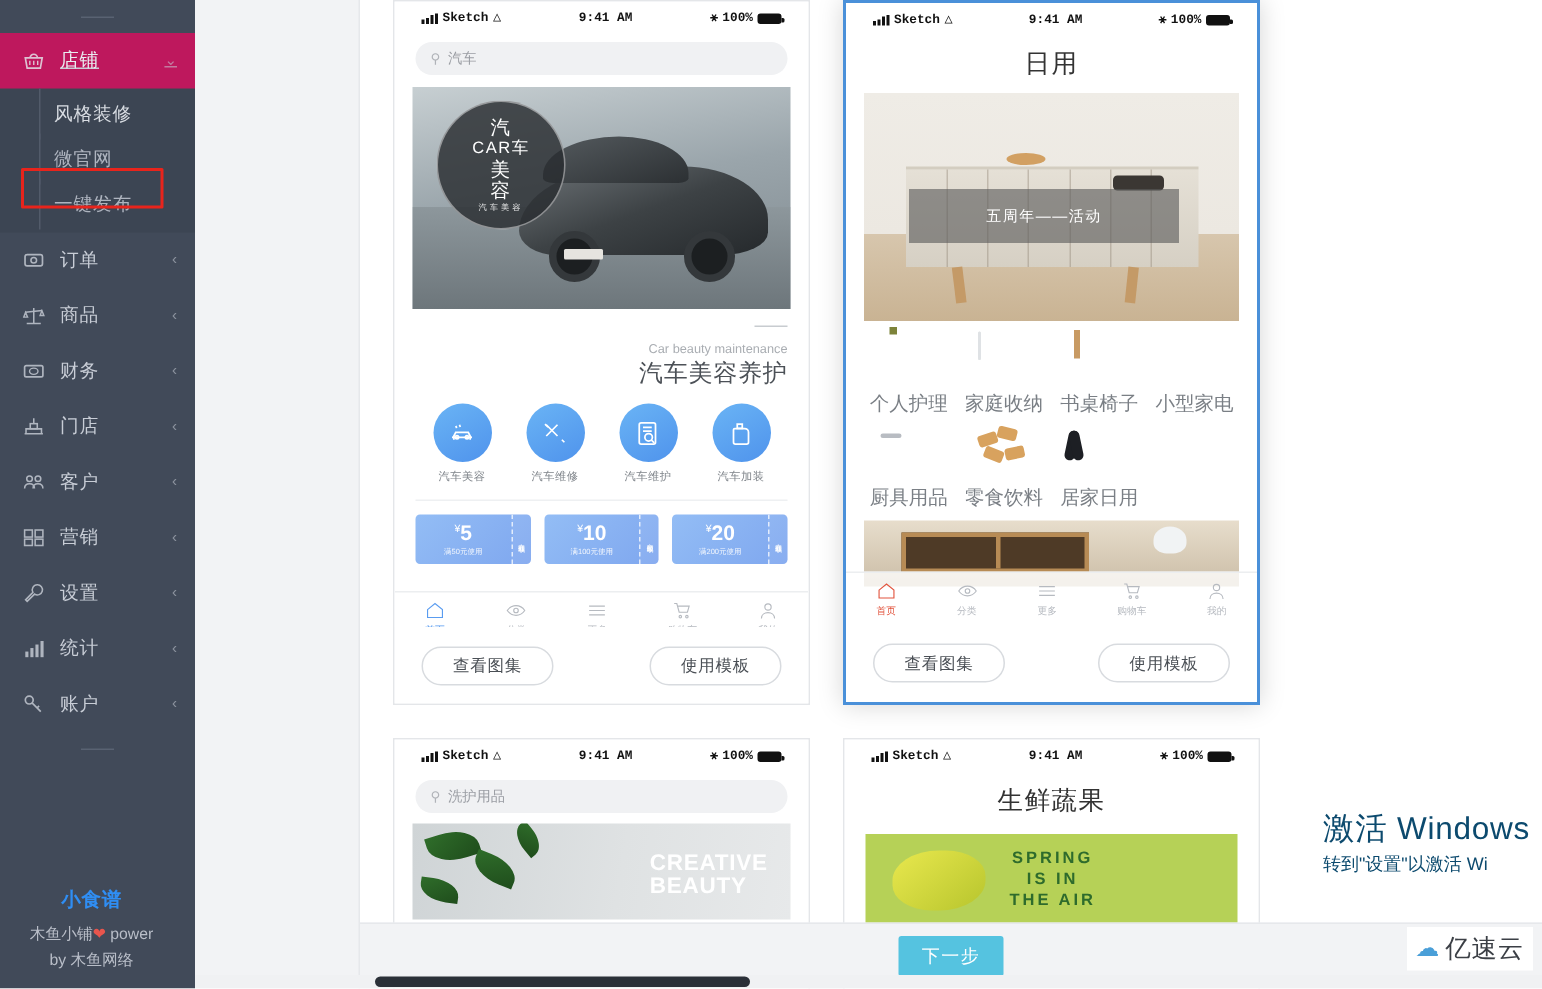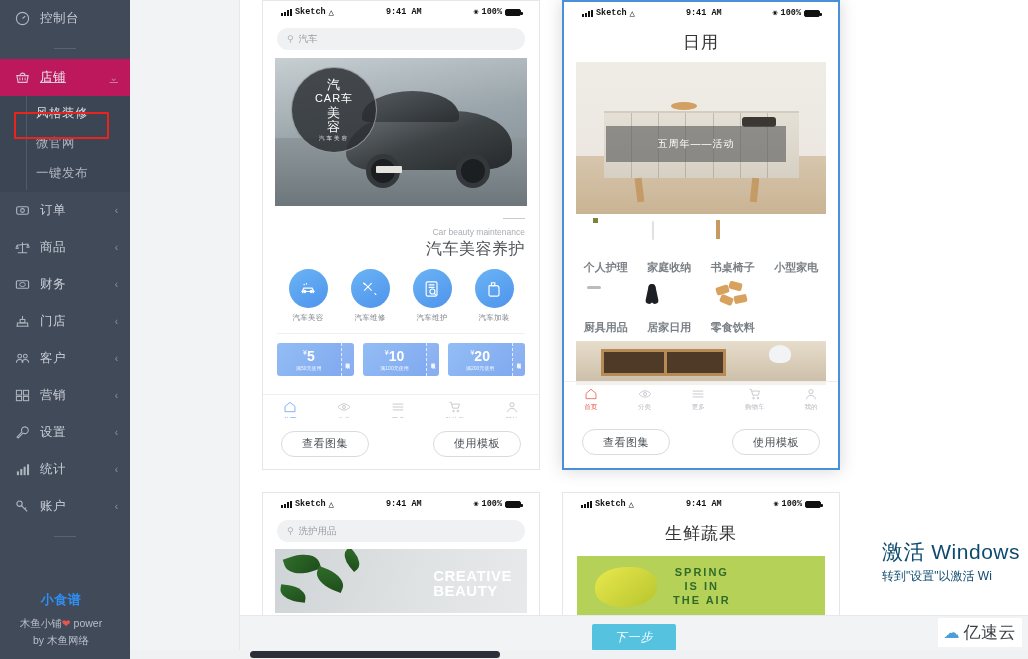--- a/index.html
+++ b/index.html
@@ -254,21 +254,21 @@
     border-radius: 3px; background: #3b3733;
   }
   .hero2 .band {
     position: absolute; left: 12%; right: 16%; top: 42%; height: 24%;
     background: rgba(90,90,90,.62); display: flex; align-items: center;
     justify-content: center; color: #fff; font-size: 10px; letter-spacing: 1px;
   }
   .grid8 { display: grid; grid-template-columns: repeat(4,1fr); padding: 8px 10px 0; row-gap: 7px; }
   .gcell { display: flex; flex-direction: column; align-items: center; gap: 4px; }
   .gcell .thumb { width: 34px; height: 34px; position: relative; }
-  .gcell .cap { font-size: 11px; color: #7a7f85; font-weight: bold; }
+  .gcell .cap { font-size: 13px; color: #7a7f85; }
   .t-bottle { width:13px;height:31px;margin:0 auto;border-radius:3px;
     background:linear-gradient(180deg,#8e9440,#6f7531); position:relative;}
   .t-bottle::after{content:"";position:absolute;left:4px;top:-4px;width:5px;height:5px;background:#7d833a;}
   .t-bottle.red{background:linear-gradient(180deg,#9c3b26,#7e2d1c);}
   .t-bottle.red::after{background:#8d3422;}
   .t-box { width:30px;height:24px;margin:5px auto 0;background:#eceef0;border-radius:3px;
     border:1px solid #dfe2e5;}
   .t-table { width:30px;height:18px;margin:8px auto 0;border:2px solid #c89a63;
     border-bottom:none; position:relative;}
   .t-table::after{content:"";position:absolute;left:-2px;right:-2px;top:-2px;height:2px;background:#c89a63;}
@@ -319,23 +319,23 @@
     letter-spacing: 2px; margin-left: 16px; text-align: center; }
 
   
   .bottombar {
     position: absolute; left: 110px; right: 0; bottom: 0; height: 44px;
     background: #f2f3f5; border-top: 1px solid #e6e8eb;
     display: flex; align-items: center; justify-content: center;
     z-index: 12;
   }
   .next-btn {
-    width: 84px; height: 27px; background: #55c3e0; color: #fff;
+    width: 70px; height: 27px; background: #55c3e0; color: #fff;
     display: flex; align-items: center; justify-content: center;
-    font-size: 12px; border-radius: 2px; cursor: pointer; letter-spacing: 1px; font-style: italic;
+    font-size: 12px; border-radius: 2px; cursor: pointer; letter-spacing: 1px;
   }
   .hscroll {
     position: absolute; left: 0; right: 0; bottom: 0; height: 9px;
     background: #f0f1f3; z-index: 20;
   }
   .hscroll .thumb2 { position: absolute; left: 120px; top: 1px; width: 250px; height: 7px;
     background: #2b3038; border-radius: 4px; }
   .watermark {
     position: absolute; right: 8px; bottom: 74px; text-align: left;
     color: #0c4a6e; pointer-events: none; z-index: 11;
@@ -350,29 +350,20 @@
   .logomark .lm-ico { color: #4a9fd8; font-size: 16px; line-height: 1; }
   .logomark .lm-txt { font-size: 17px; color: #3b3f45; letter-spacing: .5px; }
 </style>
 </head>
 <body>
 
 <div id="app">
 
   <div class="sidebar">
 
-    <div class="nav-item">
-      <span class="ico">
-        <svg viewBox="0 0 16 16">
-            <circle cx="8" cy="8" r="6.5" fill="none" stroke="#c8cdd6" stroke-width="1.2"></circle>
-            <path d="M8 8 L11 5.5" stroke="#c8cdd6" stroke-width="1.2" fill="none"></path>
-          </svg>
-      </span>
-      <span class="lbl">控制台</span>
-    </div>
 
     <div class="nav-divider">
         <i></i>
       </div>
 
     <div class="nav-item open">
       <span class="ico">
         <svg viewBox="0 0 16 16">
             <path d="M2 6h12l-1.3 7.2H3.3Z" fill="none" stroke="#e4e7eb" stroke-width="1.2"></path>
             <path d="M5.4 6a2.6 2.6 0 0 1 5.2 0" fill="none" stroke="#e4e7eb" stroke-width="1.2"></path>
@@ -734,26 +725,26 @@
               </div>
               <div class="gcell">
                 <span class="thumb"><span class="t-purifier"></span></span>
                 <span class="cap">小型家电</span>
               </div>
               <div class="gcell">
                 <span class="thumb"><span class="t-pot"></span></span>
                 <span class="cap">厨具用品</span>
               </div>
               <div class="gcell">
+                <span class="thumb"><span class="t-snack"><i></i><i></i><i></i><i></i></span></span>
+                <span class="cap">零食饮料</span>
+              </div>
+              <div class="gcell">
                 <span class="thumb"><span class="t-shirt"></span></span>
                 <span class="cap">居家日用</span>
-              </div>
-              <div class="gcell">
-                <span class="thumb"><span class="t-snack"><i></i><i></i><i></i><i></i></span></span>
-                <span class="cap">零食饮料</span>
               </div>
             </div>
 
             <div class="hero2b">
               <div class="shelf"></div>
               <div class="lamp"></div>
             </div>
 
             <div class="tabbar" style="position:absolute;left:0;right:0;bottom:0;background:rgba(255,255,255,.78)">
               <div class="tab active-red">

